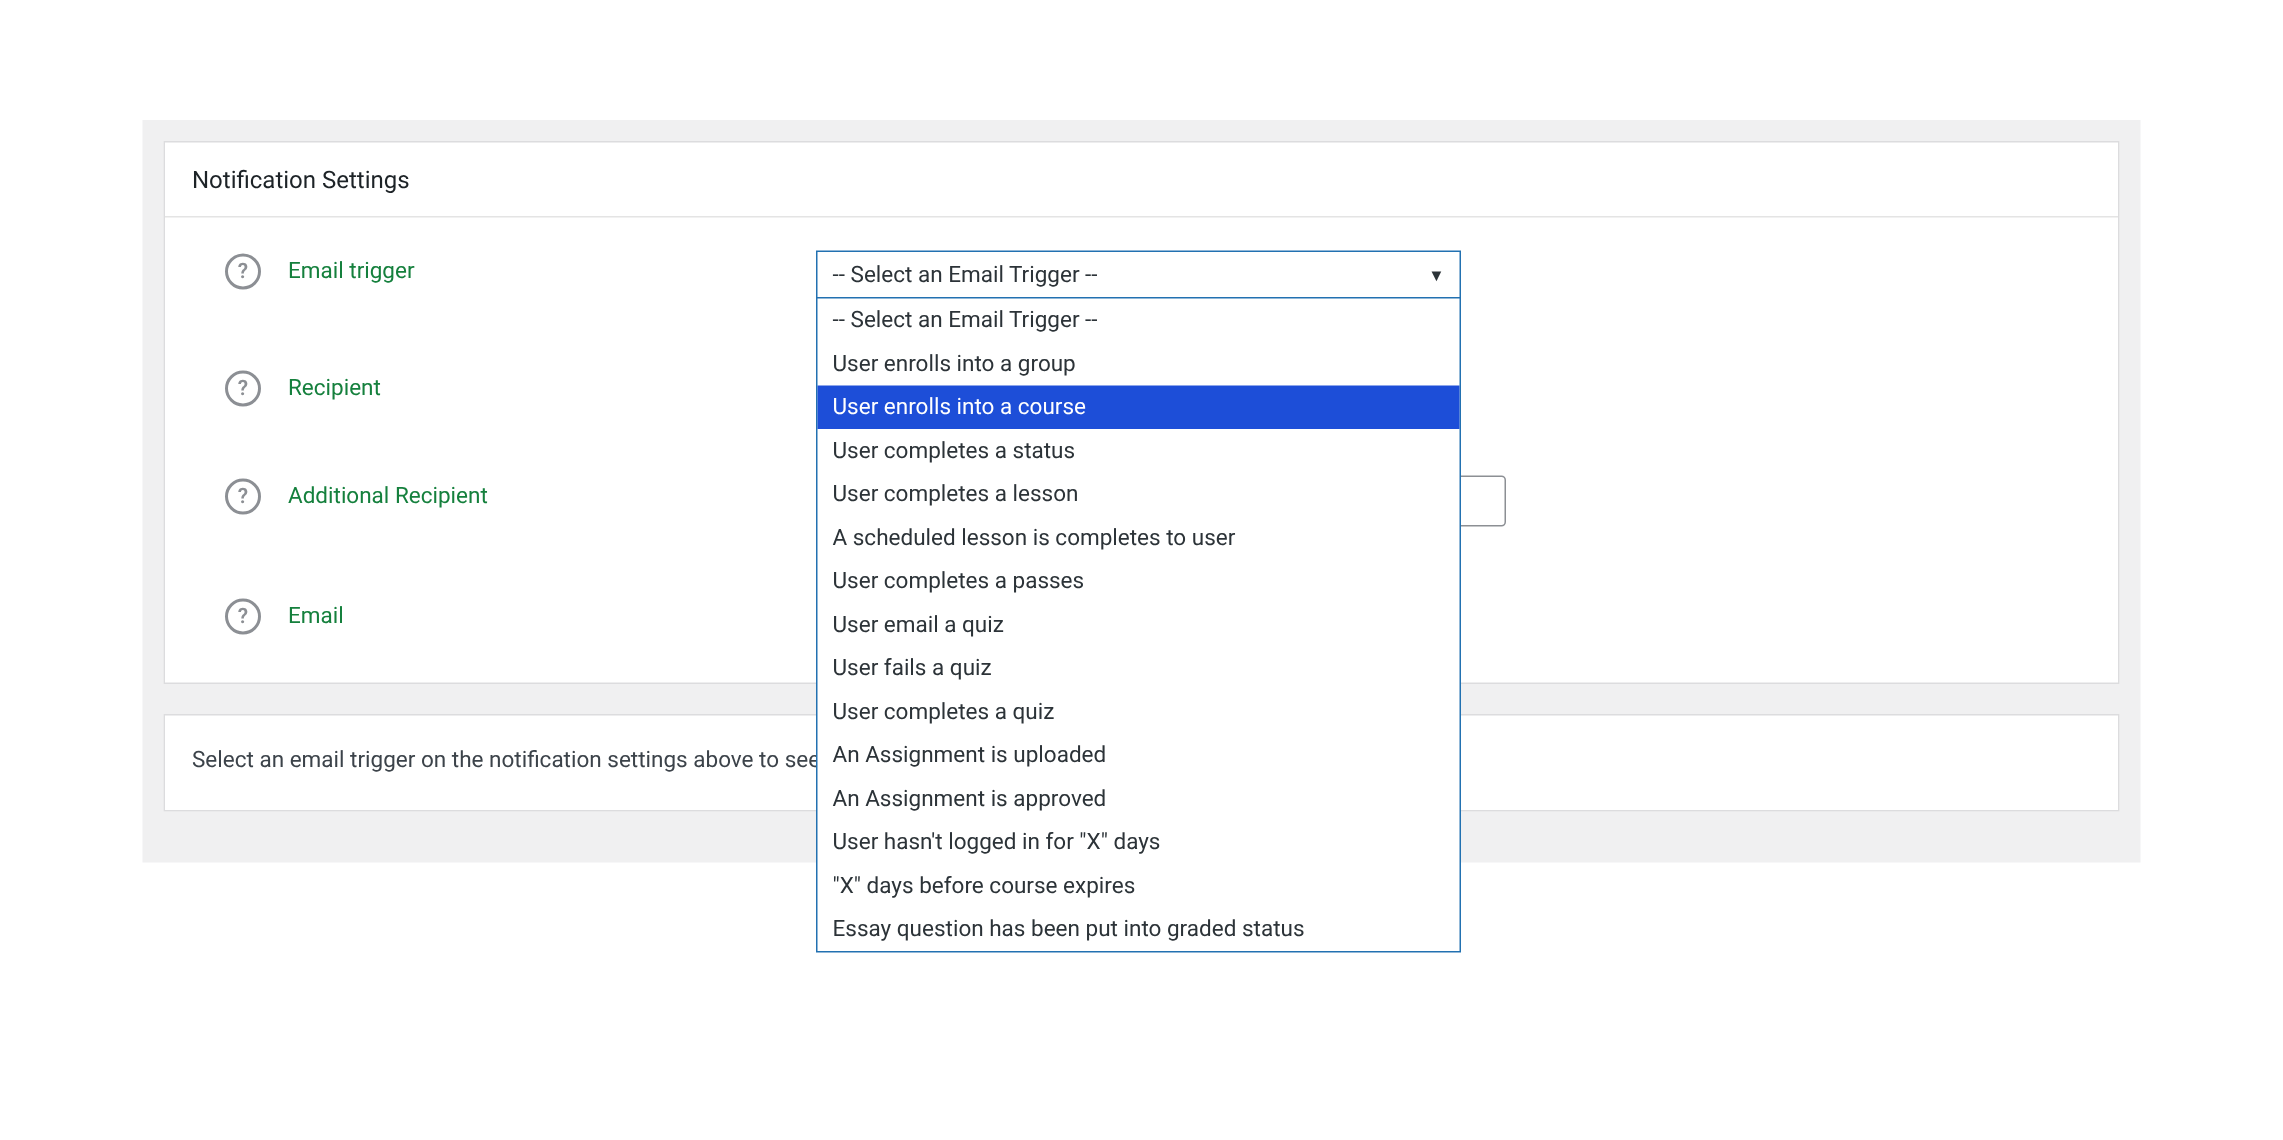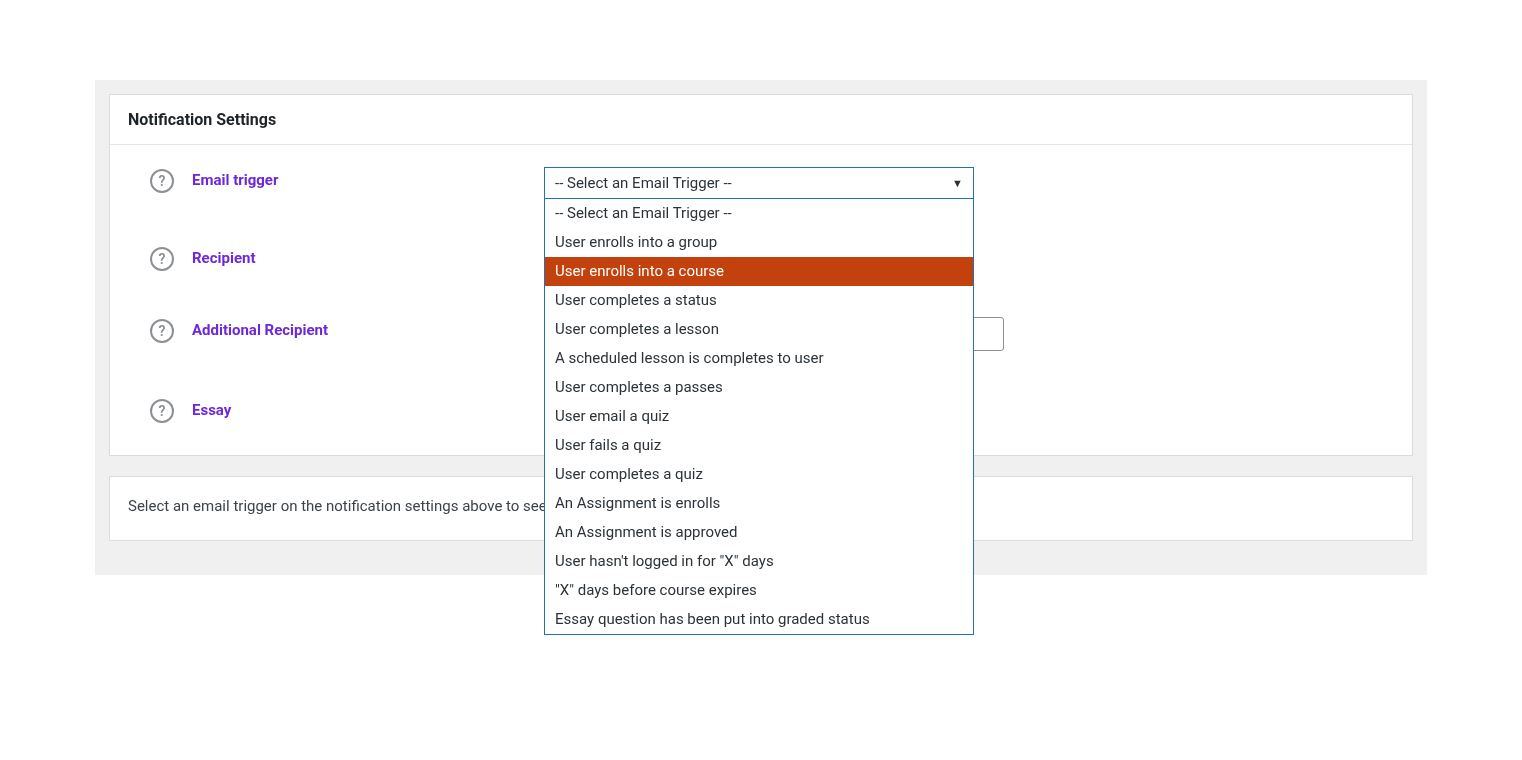--- a/index.html
+++ b/index.html
@@ -20,21 +20,21 @@
       padding: 14px;
     }
     .panel {
       background: #fff;
       border: 1px solid #dcdcde;
       margin-bottom: 20px;
     }
     .panel-header {
       padding: 15px 18px;
       border-bottom: 1px solid #e4e4e4;
-      font-weight: 700;
+      font-weight: 400;
       font-size: 16px;
       color: #1d2327;
     }
     .panel-body {
       padding: 20px 18px 30px 18px;
     }
     .form-table {
       width: 100%;
     }
     .form-table td {
@@ -43,23 +43,23 @@
     }
     .form-table tr:last-child td {
       padding-bottom: 0;
     }
     .icon-cell {
       width: 60px;
       padding-left: 20px;
     }
     .label-cell {
       width: 350px;
-      font-weight: 700;
-      font-size: 15px;
-      color: #6d28d9;
+      font-weight: 400;
+      font-size: 15px;
+      color: #15803d;
       padding-top: 4px;
     }
     .field-cell {
       position: relative;
       margin-top: 23px;
     }
     .help-icon {
       display: inline-flex;
       align-items: center;
       justify-content: center;
@@ -102,21 +102,21 @@
     }
     .dropdown-list .option {
       padding: 2px 10px;
       line-height: 25px;
       color: #2c3338;
       cursor: default;
       white-space: nowrap;
       overflow: hidden;
     }
     .dropdown-list .option.highlighted {
-      background: #c2410c;
+      background: #1d4ed8;
       color: #fff;
     }
     .text-input {
       width: 460px;
       height: 34px;
       border: 1px solid #8c8f94;
       border-radius: 3px;
       padding: 0 10px;
       font-size: 14px;
     }
@@ -153,21 +153,21 @@
                   <div class="option">-- Select an Email Trigger --</div>
                   <div class="option">User enrolls into a group</div>
                   <div class="option highlighted">User enrolls into a course</div>
                   <div class="option">User completes a status</div>
                   <div class="option">User completes a lesson</div>
                   <div class="option">A scheduled lesson is completes to user</div>
                   <div class="option">User completes a passes</div>
                   <div class="option">User email a quiz</div>
                   <div class="option">User fails a quiz</div>
                   <div class="option">User completes a quiz</div>
-                  <div class="option">An Assignment is enrolls</div>
+                  <div class="option">An Assignment is uploaded</div>
                   <div class="option">An Assignment is approved</div>
                   <div class="option">User hasn't logged in for "X" days</div>
                   <div class="option">"X" days before course expires</div>
                   <div class="option">Essay question has been put into graded status</div>
                 </div>
           </td>
         </tr>
 
         <tr>
           <td class="icon-cell">
@@ -184,21 +184,21 @@
           <td class="label-cell">Additional Recipient</td>
           <td class="field-cell">
             <input type="text" class="text-input" style="">
           </td>
         </tr>
 
         <tr>
           <td class="icon-cell">
             <span class="help-icon">?</span>
           </td>
-          <td class="label-cell">Essay</td>
+          <td class="label-cell">Email</td>
           <td class="field-cell"></td>
         </tr>
       </tbody>
         </table>
     </div>
   </div>
 
   <div class="panel">
     <div class="shortcodes-body">Select an email trigger on the notification settings above to see available shortcodes.</div>
   </div>

